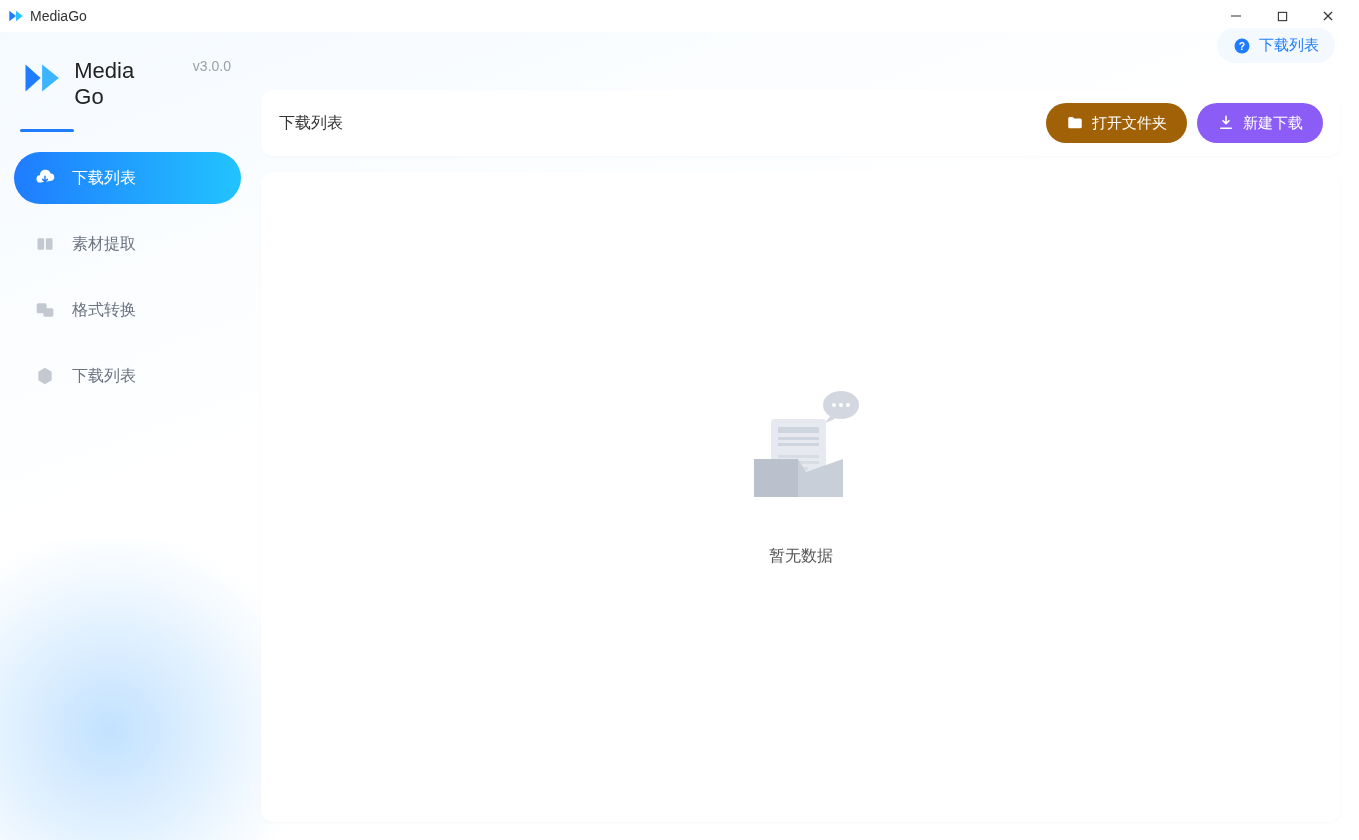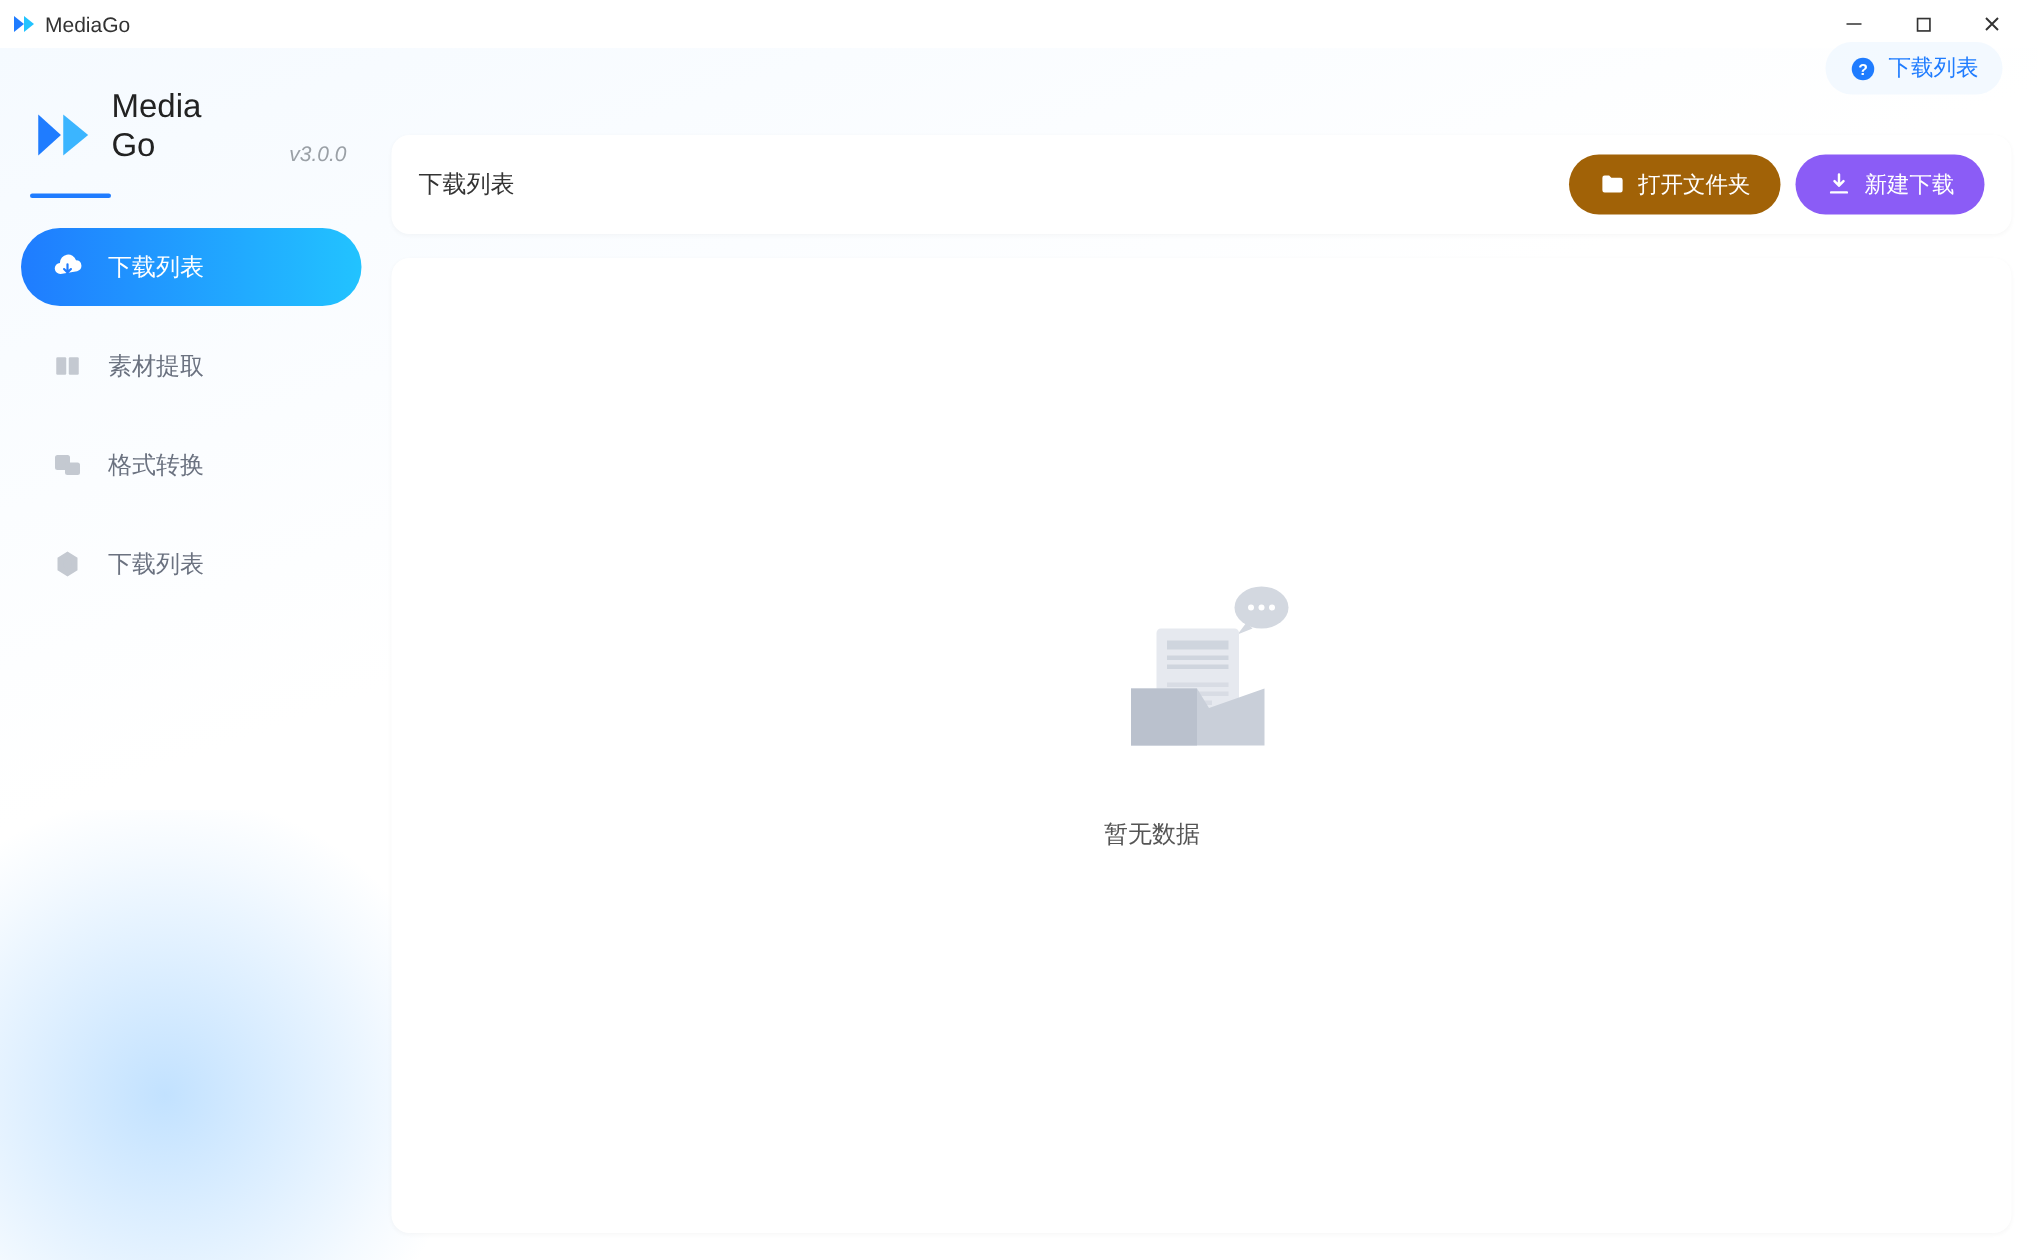--- a/index.html
+++ b/index.html
@@ -53,21 +53,21 @@
   pointer-events: none;
 }
 .sidebar {
   width: 255px;
   padding: 18px 14px 14px 14px;
   position: relative;
   z-index: 1;
 }
 .brand {
   display: flex;
-  align-items: flex-end;
+  align-items: flex-start;
   gap: 14px;
   padding: 8px 10px 22px 10px;
   border-bottom: 2px solid transparent;
   position: relative;
 }
 .brand-underline {
   position: absolute;
   left: 6px;
   bottom: 0;
   width: 54px;
@@ -77,21 +77,20 @@
 }
 .brand-name {
   font-size: 22px;
   font-weight: 500;
   color: #222;
 }
 .brand-version {
   font-size: 14px;
   color: #9aa0a6;
   margin-left: 18px;
-  font-style: italic;
 }
 .nav {
   margin-top: 18px;
   display: flex;
   flex-direction: column;
   gap: 14px;
 }
 .nav-item {
   height: 52px;
   border-radius: 26px;
@@ -183,20 +182,21 @@
   flex: 1;
   display: flex;
   flex-direction: column;
   align-items: center;
   justify-content: center;
   box-shadow: 0 1px 3px rgba(0,0,0,0.03);
 }
 .empty-state {
   display: flex;
   flex-direction: column;
+  align-items: center;
   gap: 39px;
   margin-top: -40px;
 }
 .empty-text {
   font-size: 16px;
   color: #555;
 }
 </style>
 </head>
 <body>

